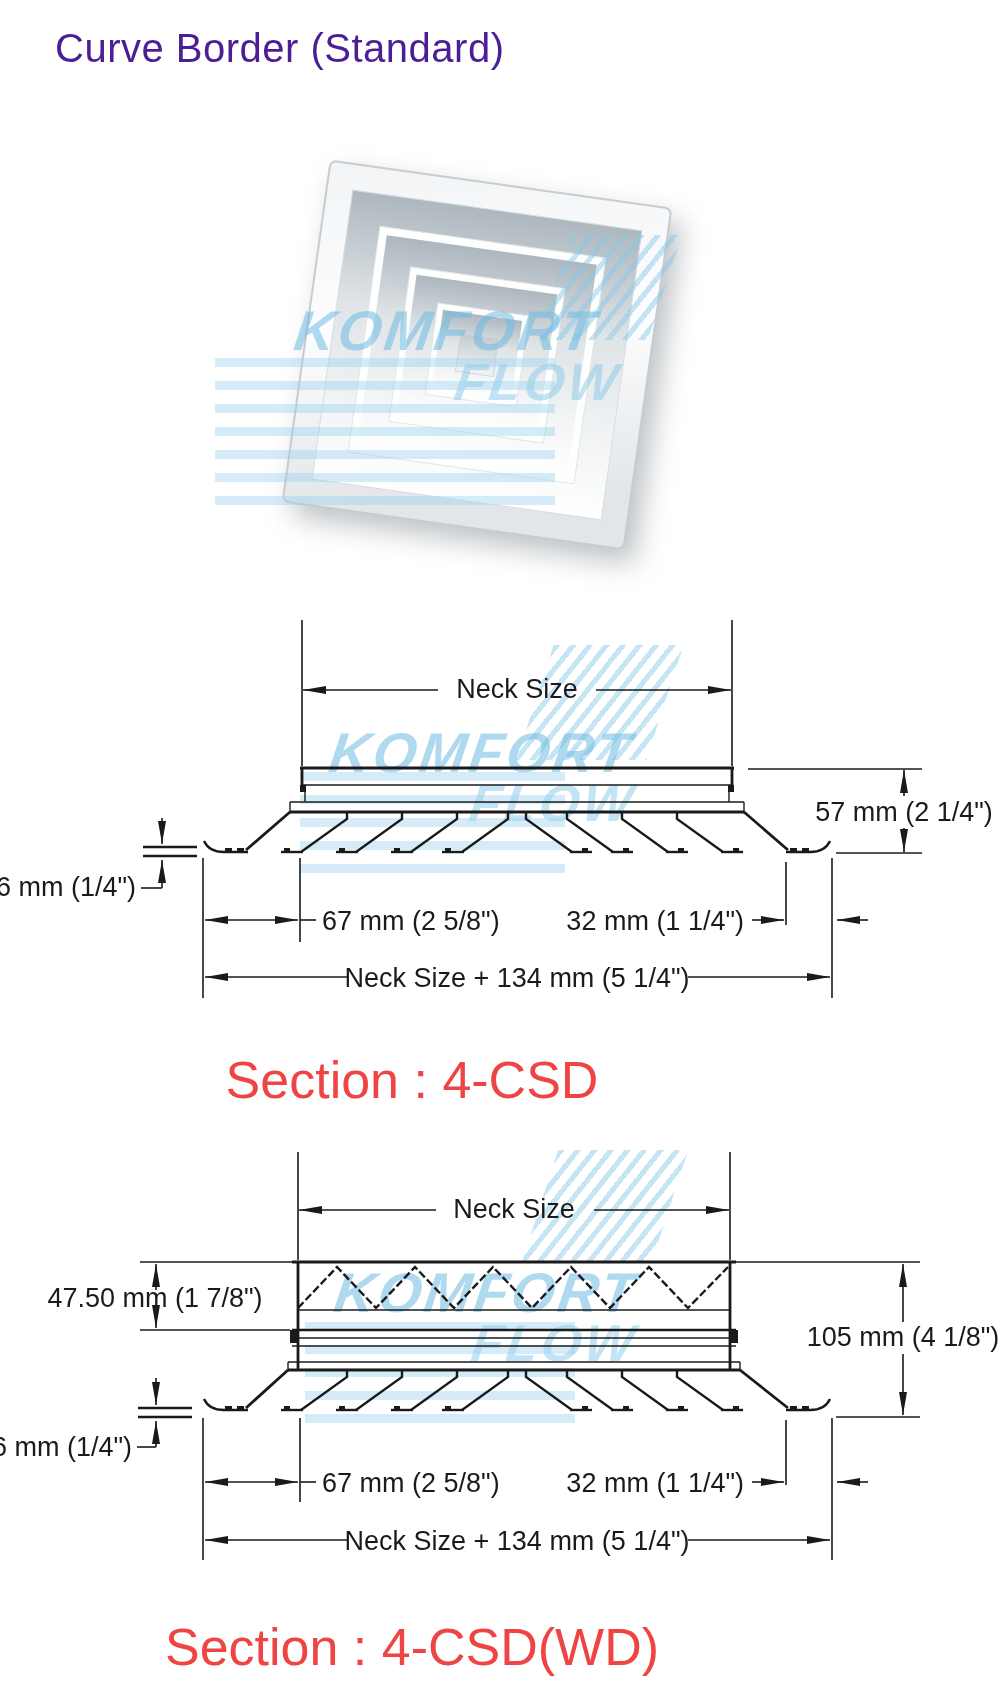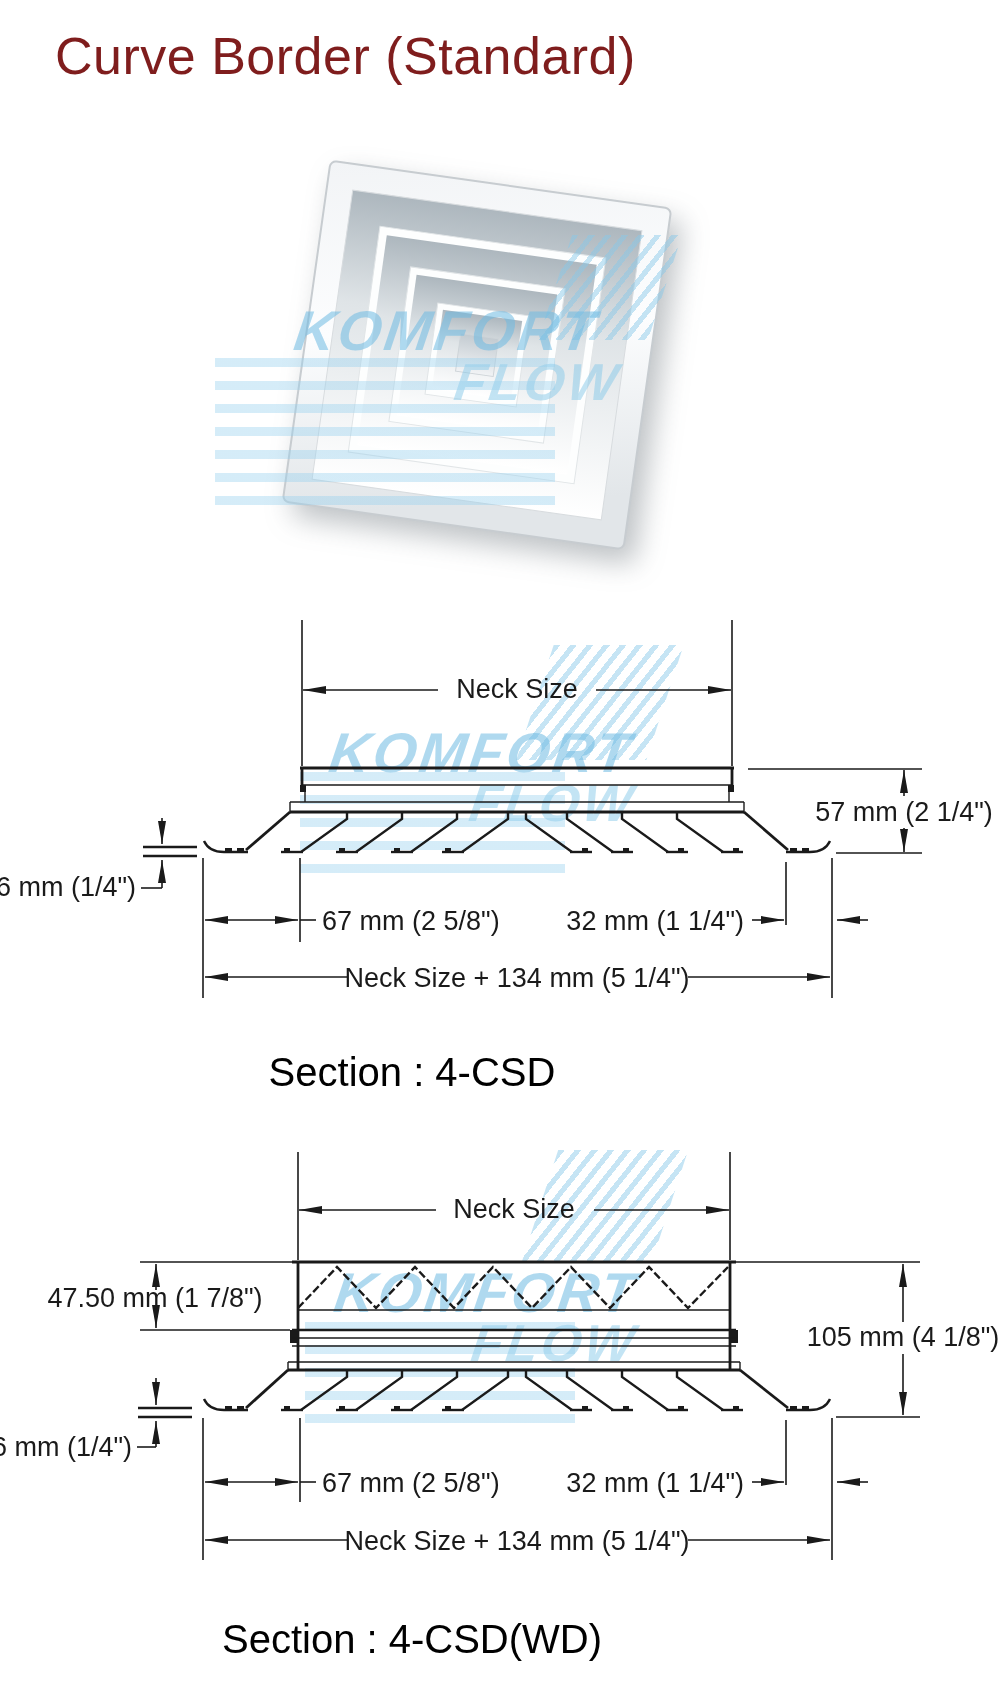--- a/index.html
+++ b/index.html
@@ -1,20 +1,20 @@
 <!DOCTYPE html>
 <html><head>
 <meta charset="utf-8">
 <style>
   html,body{margin:0;padding:0;}
   body{width:1000px;height:1700px;position:relative;background:#ffffff;
        font-family:"Liberation Sans",sans-serif;overflow:hidden;}
   .abs{position:absolute;}
-  .page-title{left:55px;top:26px;font-size:52px;color:#7f1d1d;letter-spacing:0.5px;}
-  .caption{left:0;width:824px;text-align:center;font-size:40px;color:#000000;}
+  .page-title{left:55px;top:26px;font-size:40px;color:#4c1d95;letter-spacing:0.5px;}
+  .caption{left:0;width:824px;text-align:center;font-size:52px;color:#ef4444;}
   svg text{font-family:"Liberation Sans",sans-serif;font-size:27px;fill:#1a1a1a;}
   .ln{stroke:#1a1a1a;stroke-width:1.6;fill:none;}
   .ob{stroke:#1a1a1a;stroke-width:2.8;fill:none;}
   .ob2{stroke:#1a1a1a;stroke-width:2.4;fill:none;}
   .thn{stroke:#1a1a1a;stroke-width:1.4;fill:none;}
   .blk{fill:#1a1a1a;stroke:none;}
   
   .wm-word{position:absolute;font-style:italic;font-weight:bold;
            color:rgba(110,185,225,.55);letter-spacing:3px;transform:skewX(-8deg);z-index:2;}
   .wm-word2{color:rgba(130,198,232,.48);}

